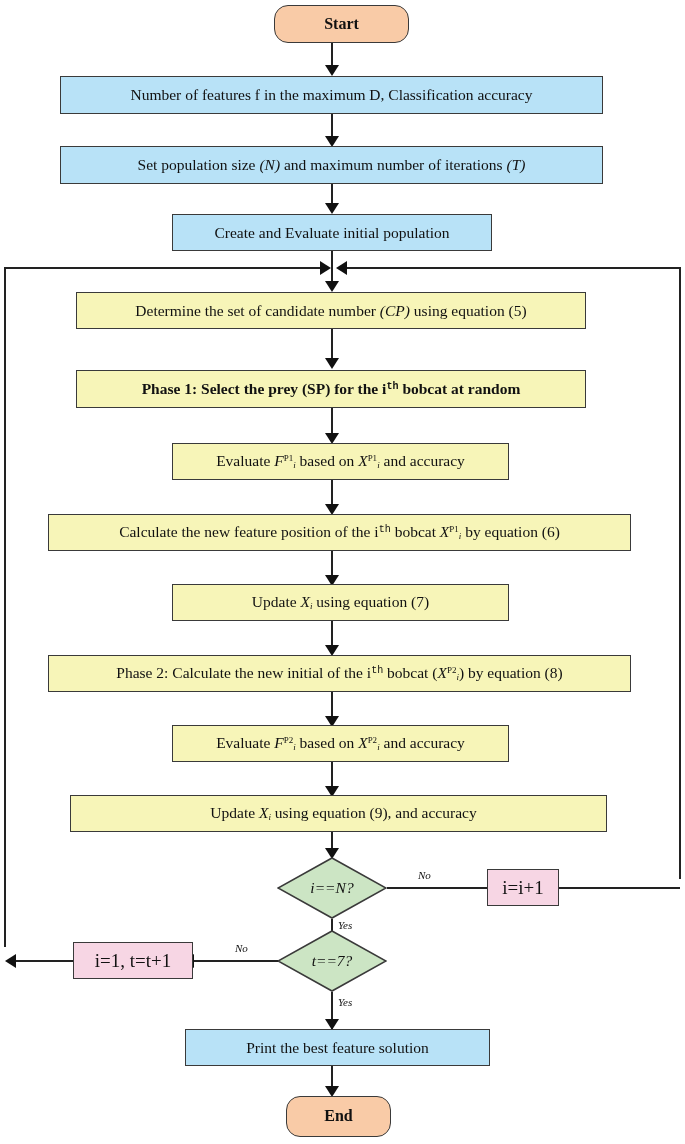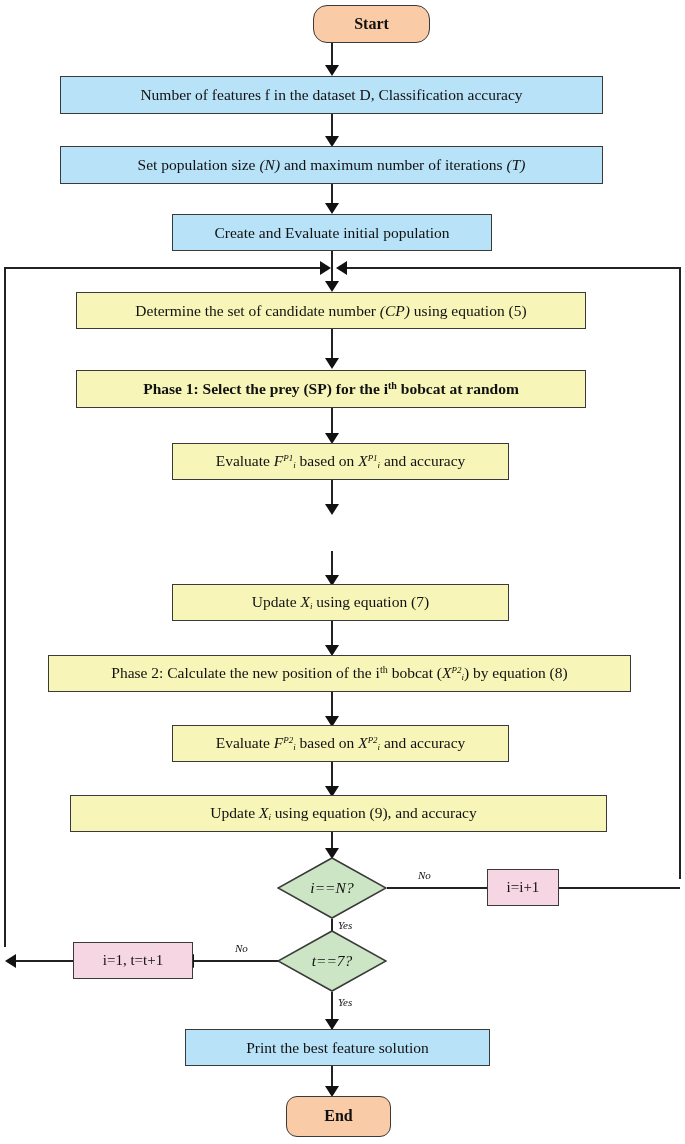--- a/index.html
+++ b/index.html
@@ -30,21 +30,21 @@
     line-height: 1.15;
     padding: 0 6px;
   }
   .terminator {
     border-radius: 14px;
     font-weight: bold;
     font-size: 16px;
   }
   .process { }
   .small-box {
-    font-size: 15px;
+    font-size: 19px;
   }
   .diamond-wrap {
     position: absolute;
   }
   .diamond-shape {
     position: absolute;
     left: 0; top: 0;
     width: 100%; height: 100%;
   }
   .diamond-label {
@@ -88,49 +88,49 @@
   .edge-label {
     position: absolute;
     font-style: italic;
     font-size: 11px;
     color: #111111;
     white-space: nowrap;
   }
   .bold-txt { font-weight: bold; }
   .ital { font-style: italic; }
   sup.vx {
-    font-style: italic;
     font-size: 0.58em;
     vertical-align: 0.55em;
   }
   sub.vx {
     font-style: italic;
     font-size: 0.58em;
     vertical-align: -0.25em;
   }
   sup.th {
     font-size: 0.65em;
     vertical-align: 0.45em;
+    font-family: Liberation Mono, monospace;
   }
   .mathvar { font-style: italic; }
 </style>
 </head>
 <body>
 
 <div id="canvas">
 
-  <div class="node terminator" style="left:274px; top:5px; width:117px; height:38px; background:#F9CBA7;margin-left:39px;">
+  <div class="node terminator" style="left:274px; top:5px; width:135px; height:38px; background:#F9CBA7;">
     <span>Start</span>
   </div>
 
   <div class="line vline" style="left:331px; top:43px; height:31px;"></div>
   <div class="arrow-down" style="left:325px; top:65px;"></div>
 
   <div class="node process" style="left:60px; top:76px; width:543px; height:38px; background:#B8E2F7;">
-    <span>Number of features f in the dataset D, Classification accuracy</span>
+    <span>Number of features f in the maximum D, Classification accuracy</span>
   </div>
 
   <div class="line vline" style="left:331px; top:114px; height:31px;"></div>
   <div class="arrow-down" style="left:325px; top:136px;"></div>
 
   <div class="node process" style="left:60px; top:146px; width:543px; height:38px; background:#B8E2F7;">
     <span>
       <span>Set population size </span><span class="ital">(N)</span><span> and maximum number of iterations </span><span class="ital">(T)</span>
     </span>
   </div>
@@ -173,36 +173,41 @@
 
   <div class="node process" style="left:172px; top:443px; width:337px; height:37px; background:#F7F5B8;">
     <span>
       <span>Evaluate </span><span class="mathvar">F</span><sup class="vx">P1</sup><sub class="vx">i</sub><span> based on </span><span class="mathvar">X</span><sup class="vx">P1</sup><sub class="vx">i</sub><span> and accuracy</span>
     </span>
   </div>
 
   <div class="line vline" style="left:331px; top:480px; height:33px;"></div>
   <div class="arrow-down" style="left:325px; top:504px;"></div>
 
+  <div class="node process" style="left:48px; top:514px; width:583px; height:37px; background:#F7F5B8;">
+    <span>
+      <span>Calculate the new feature position of the i</span><sup class="th">th</sup><span> bobcat </span><span class="mathvar">X</span><sup class="vx">P1</sup><sub class="vx">i</sub><span> by equation (6)</span>
+    </span>
+  </div>
 
   <div class="line vline" style="left:331px; top:551px; height:33px;"></div>
   <div class="arrow-down" style="left:325px; top:575px;"></div>
 
   <div class="node process" style="left:172px; top:584px; width:337px; height:37px; background:#F7F5B8;">
     <span>
       <span>Update </span><span class="mathvar">X</span><sub class="vx">i</sub><span> using equation (7)</span>
     </span>
   </div>
 
   <div class="line vline" style="left:331px; top:621px; height:33px;"></div>
   <div class="arrow-down" style="left:325px; top:645px;"></div>
 
   <div class="node process" style="left:48px; top:655px; width:583px; height:37px; background:#F7F5B8;">
     <span>
-      <span>Phase 2: Calculate the new position of the i</span><sup class="th">th</sup><span> bobcat (</span><span class="mathvar">X</span><sup class="vx">P2</sup><sub class="vx">i</sub><span>) by equation (8)</span>
+      <span>Phase 2: Calculate the new initial of the i</span><sup class="th">th</sup><span> bobcat (</span><span class="mathvar">X</span><sup class="vx">P2</sup><sub class="vx">i</sub><span>) by equation (8)</span>
     </span>
   </div>
 
   <div class="line vline" style="left:331px; top:692px; height:33px;"></div>
   <div class="arrow-down" style="left:325px; top:716px;"></div>
 
   <div class="node process" style="left:172px; top:725px; width:337px; height:37px; background:#F7F5B8;">
     <span>
       <span>Evaluate </span><span class="mathvar">F</span><sup class="vx">P2</sup><sub class="vx">i</sub><span> based on </span><span class="mathvar">X</span><sup class="vx">P2</sup><sub class="vx">i</sub><span> and accuracy</span>
     </span>
@@ -262,17 +267,17 @@
   <div class="edge-label" style="left:338px; top:996px;">Yes</div>
   <div class="arrow-down" style="left:325px; top:1019px;"></div>
 
   <div class="node process" style="left:185px; top:1029px; width:305px; height:37px; background:#B8E2F7;">
     <span>Print the best feature solution</span>
   </div>
 
   <div class="line vline" style="left:331px; top:1066px; height:29px;"></div>
   <div class="arrow-down" style="left:325px; top:1086px;"></div>
 
-  <div class="node terminator" style="left:286px; top:1096px; width:105px; height:41px; background:#F9CBA7;border-radius:11px;">
+  <div class="node terminator" style="left:286px; top:1096px; width:105px; height:41px; background:#F9CBA7;">
     <span>End</span>
   </div>
 
 </div>
 
 </body></html>

